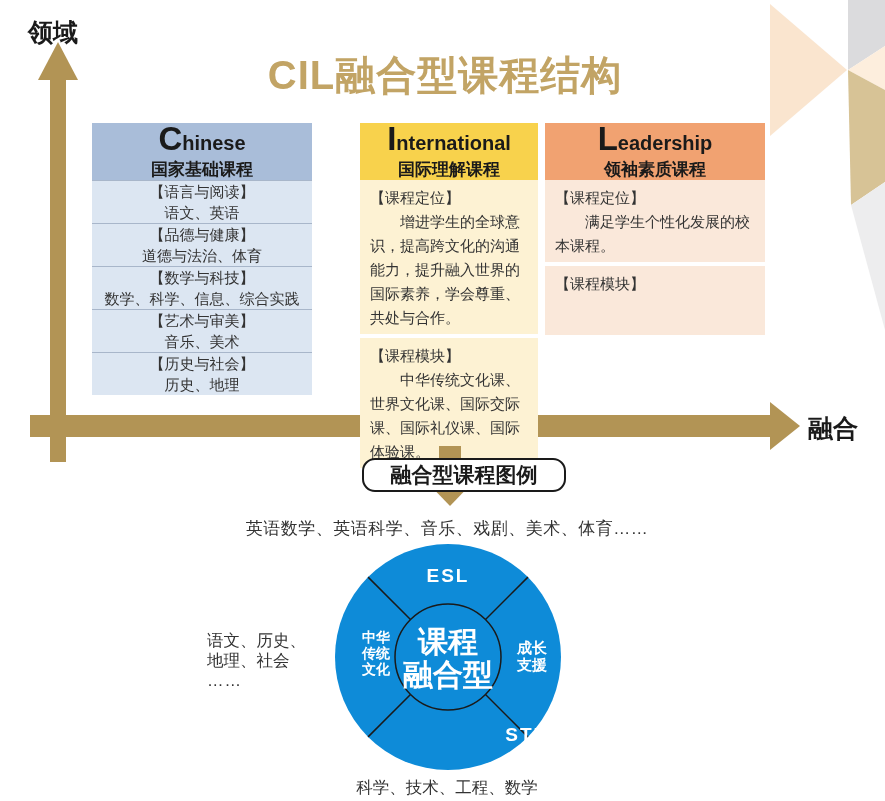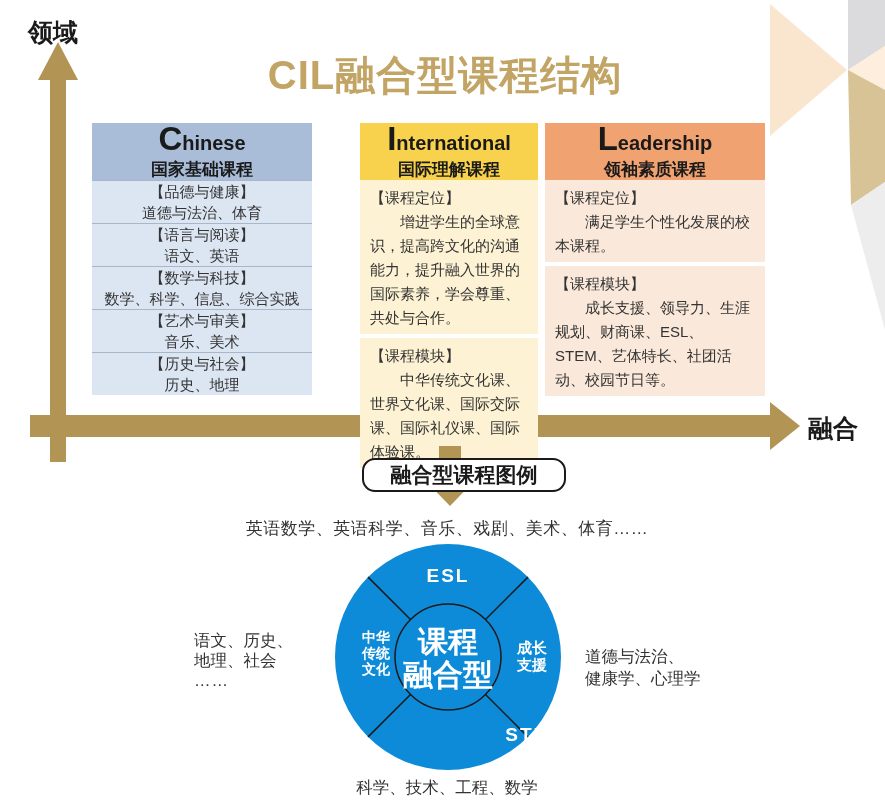--- a/index.html
+++ b/index.html
@@ -90,21 +90,21 @@
   }
   .wheel { position:absolute; left:330px; top:539px; width:236px; height:236px; }
   .wheel-text { position:absolute; color:#ffffff; font-weight:bold; text-align:center; }
   .wt-top    { left:0; top:26px; width:236px; font-size:19px; letter-spacing:2px; }
   .wt-bottom { left:0; top:185px; width:236px; font-size:19px; letter-spacing:2px;text-align:right; }
   .wt-left   { left:20px; top:90px; width:52px; font-size:14px; line-height:16px; }
   .wt-right  { left:174px; top:100px; width:56px; font-size:15px; line-height:17px; }
   .wt-center { left:0; top:86px; width:236px; font-size:30px; line-height:33px; }
 
   .side-label { position:absolute; font-size:16.5px; color:#333; }
-  .side-left  { left:194px; top:630px; line-height:20px; }
+  .side-left  { left:207px; top:630px; line-height:20px; }
   .side-left .dots { letter-spacing:1px; }
   .side-right { left:585px; top:645px; line-height:22px; }
   .wheel-bottom-label {
     position:absolute; left:307px; top:777px; width:280px; text-align:center;
     font-size:16.5px; color:#333;
   }
 </style>
 </head>
 <body>
 
@@ -128,26 +128,26 @@
   <div class="x-head"></div>
   <div class="axis-label x-label">融合</div>
 
   <div class="box box-chinese">
     <div class="box-header">
       <div class="box-title"><span class="big">C</span><span class="rest">hinese</span></div>
       <div class="box-sub">国家基础课程</div>
     </div>
     <div class="box-body">
       <div class="row">
+        <div>【语言与阅读】</div>
+        <div>语文、英语</div>
+      </div>
+      <div class="row">
         <div>【品德与健康】</div>
         <div>道德与法治、体育</div>
-      </div>
-      <div class="row">
-        <div>【语言与阅读】</div>
-        <div>语文、英语</div>
       </div>
       <div class="row">
         <div>【数学与科技】</div>
         <div>数学、科学、信息、综合实践</div>
       </div>
       <div class="row">
         <div>【艺术与审美】</div>
         <div>音乐、美术</div>
       </div>
       <div class="row">
@@ -179,21 +179,20 @@
       <div class="box-title"><span class="big">L</span><span class="rest">eadership</span></div>
       <div class="box-sub">领袖素质课程</div>
     </div>
     <div class="box-body">
       <div class="section first">
         <div class="sec-title">【课程定位】</div>
         <div class="sec-text">满足学生个性化发展的校本课程。</div>
       </div>
       <div class="section grow">
         <div class="sec-title">【课程模块】</div>
-        <div class="sec-text">成长支援、领导力、生涯规划、财商课、ESL、STEM、艺体特长、社团活动、校园节日等。</div>
       </div>
     </div>
   </div>
 
   <div class="down-stem"></div>
   <div class="down-head"></div>
   <div class="legend-badge">融合型课程图例</div>
 
   <div class="wheel-top-label">英语数学、英语科学、音乐、戏剧、美术、体育……</div>
 
@@ -222,20 +221,16 @@
       <div>融合型</div>
     </div>
   </div>
 
   <div class="side-label side-left">
     <div>语文、历史、</div>
     <div>地理、社会</div>
     <div class="dots">……</div>
   </div>
 
-  <div class="side-label side-right">
-    <div>道德与法治、</div>
-    <div>健康学、心理学</div>
-  </div>
 
   <div class="wheel-bottom-label">科学、技术、工程、数学</div>
 
 </div>
 
 </body></html>

